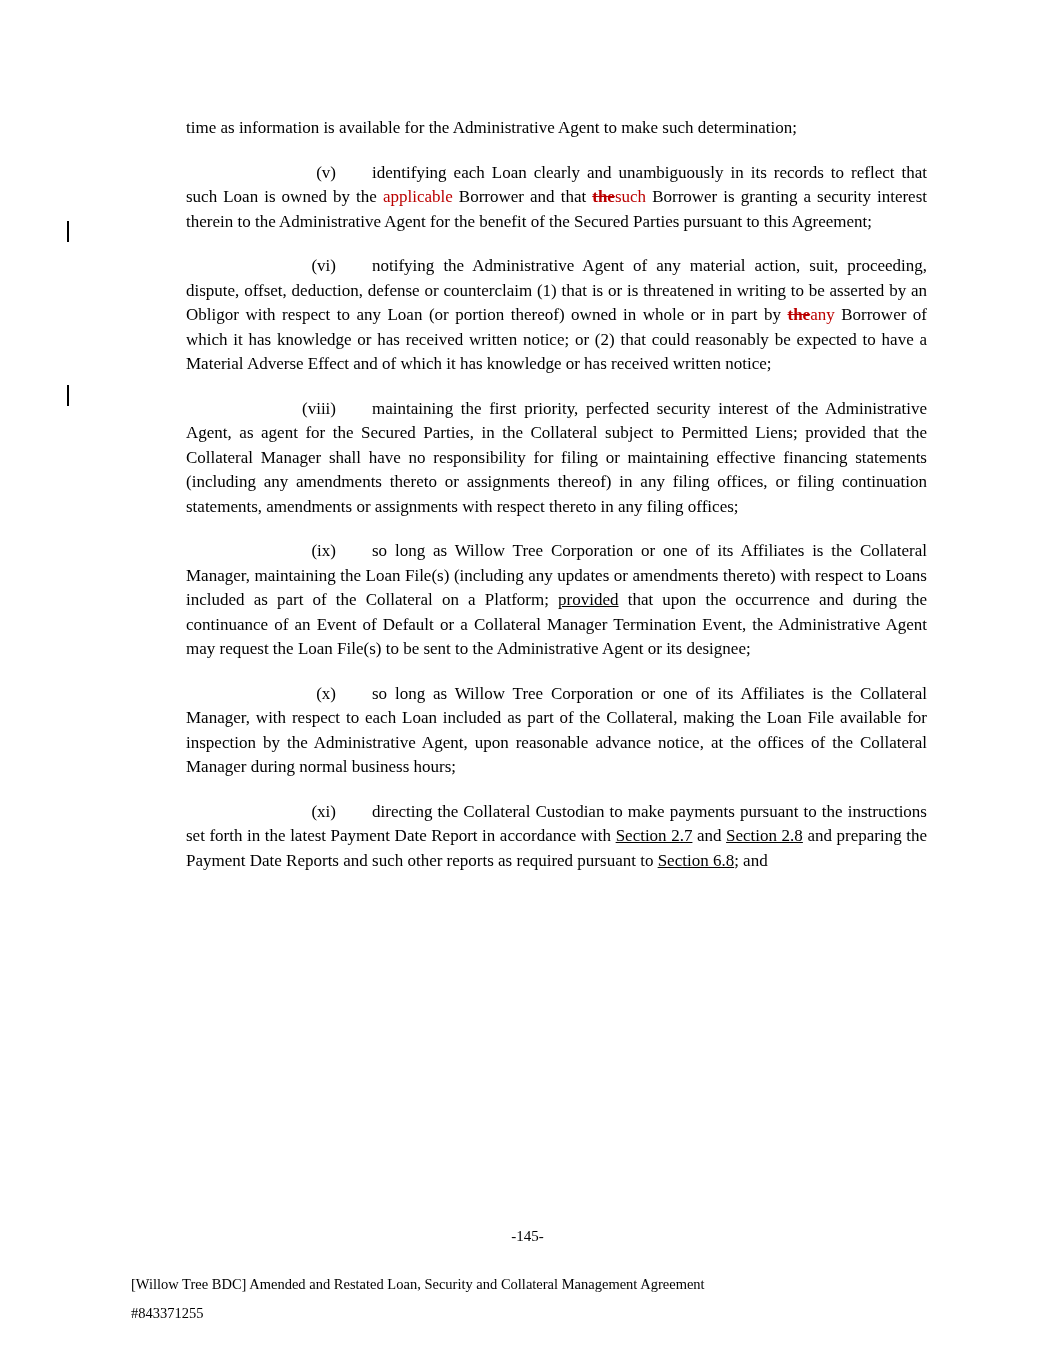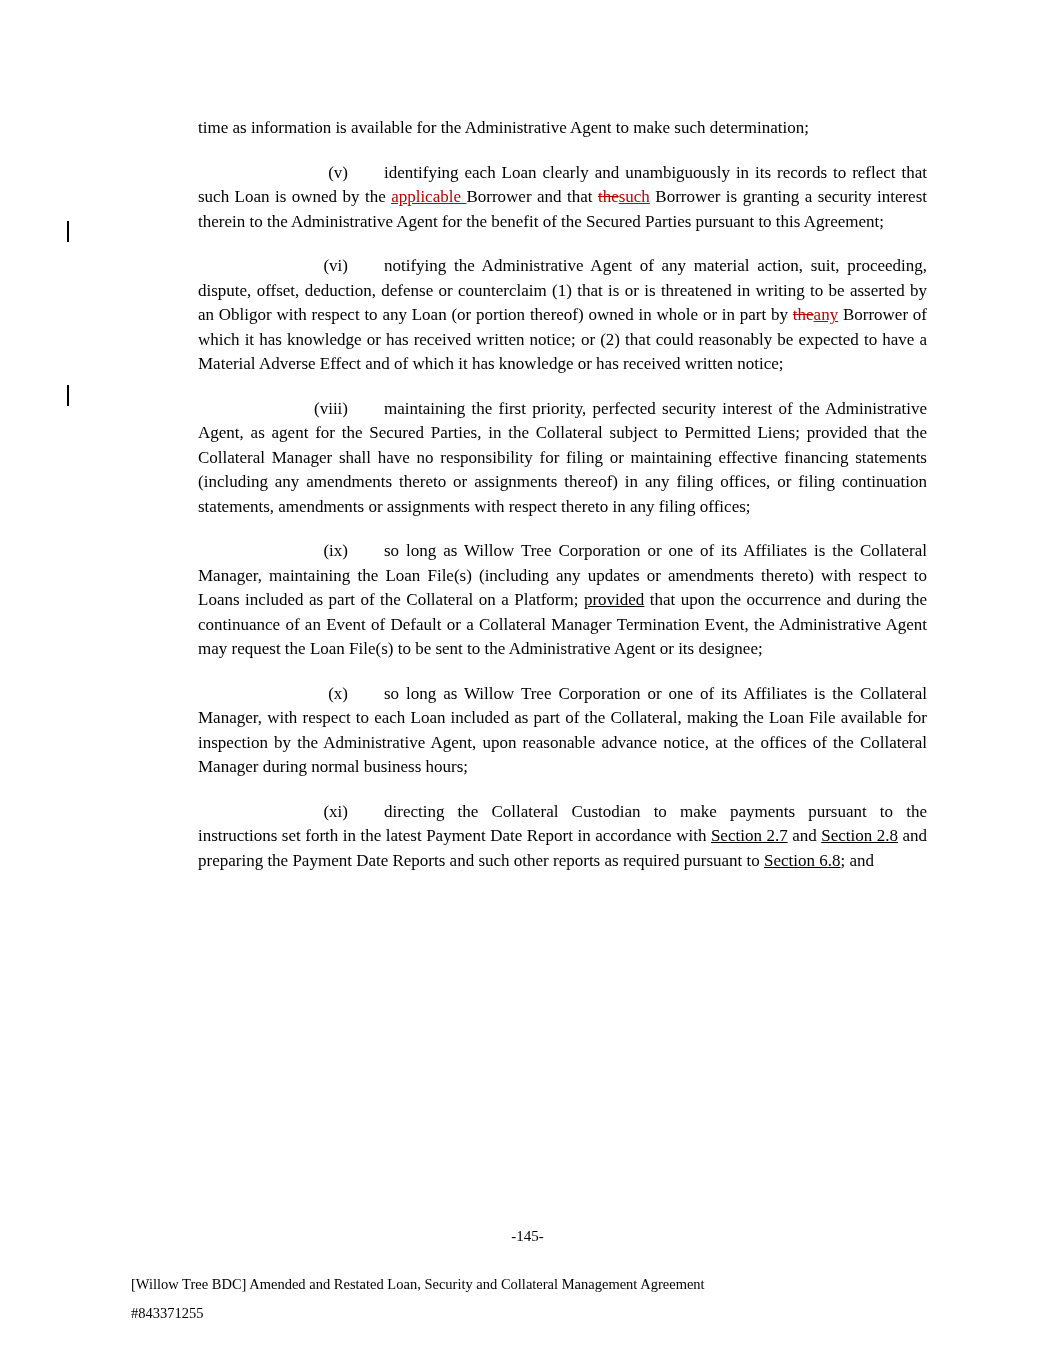--- a/index.html
+++ b/index.html
@@ -14,30 +14,30 @@
     font-family:"Liberation Serif",serif;
     color:var(--text-black);
     overflow:hidden;
   }
   .doc{
     position:absolute;
     left:186px;top:116px;width:741px;
     font-size:17px;line-height:24.5px;
     text-align:justify;
   }
-  p.para{margin:0 0 20px 12px;padding:0;}
+  p.para{margin:0 0 20px 0;padding:0;}
   .clause-num{
     display:inline-block;
     width:150px;
     margin-right:36px;
     text-align:right;
   }
   .seg{}
-  .seg.del{color:var(--edit-red);text-decoration:line-through;}
-  .seg.ins{color:var(--edit-red);text-decoration:underline;}
+  .seg.del{color:var(--edit-red);text-decoration:line-through;font-weight:bold;}
+  .seg.ins{color:var(--edit-red);}
   .seg.u{text-decoration:underline;}
   .change-bar{
     position:absolute;
     left:67px;width:2px;height:21px;
     background:#000;
   }
   .page-number{
     position:absolute;
     left:0;right:0;top:1228px;
     text-align:center;

